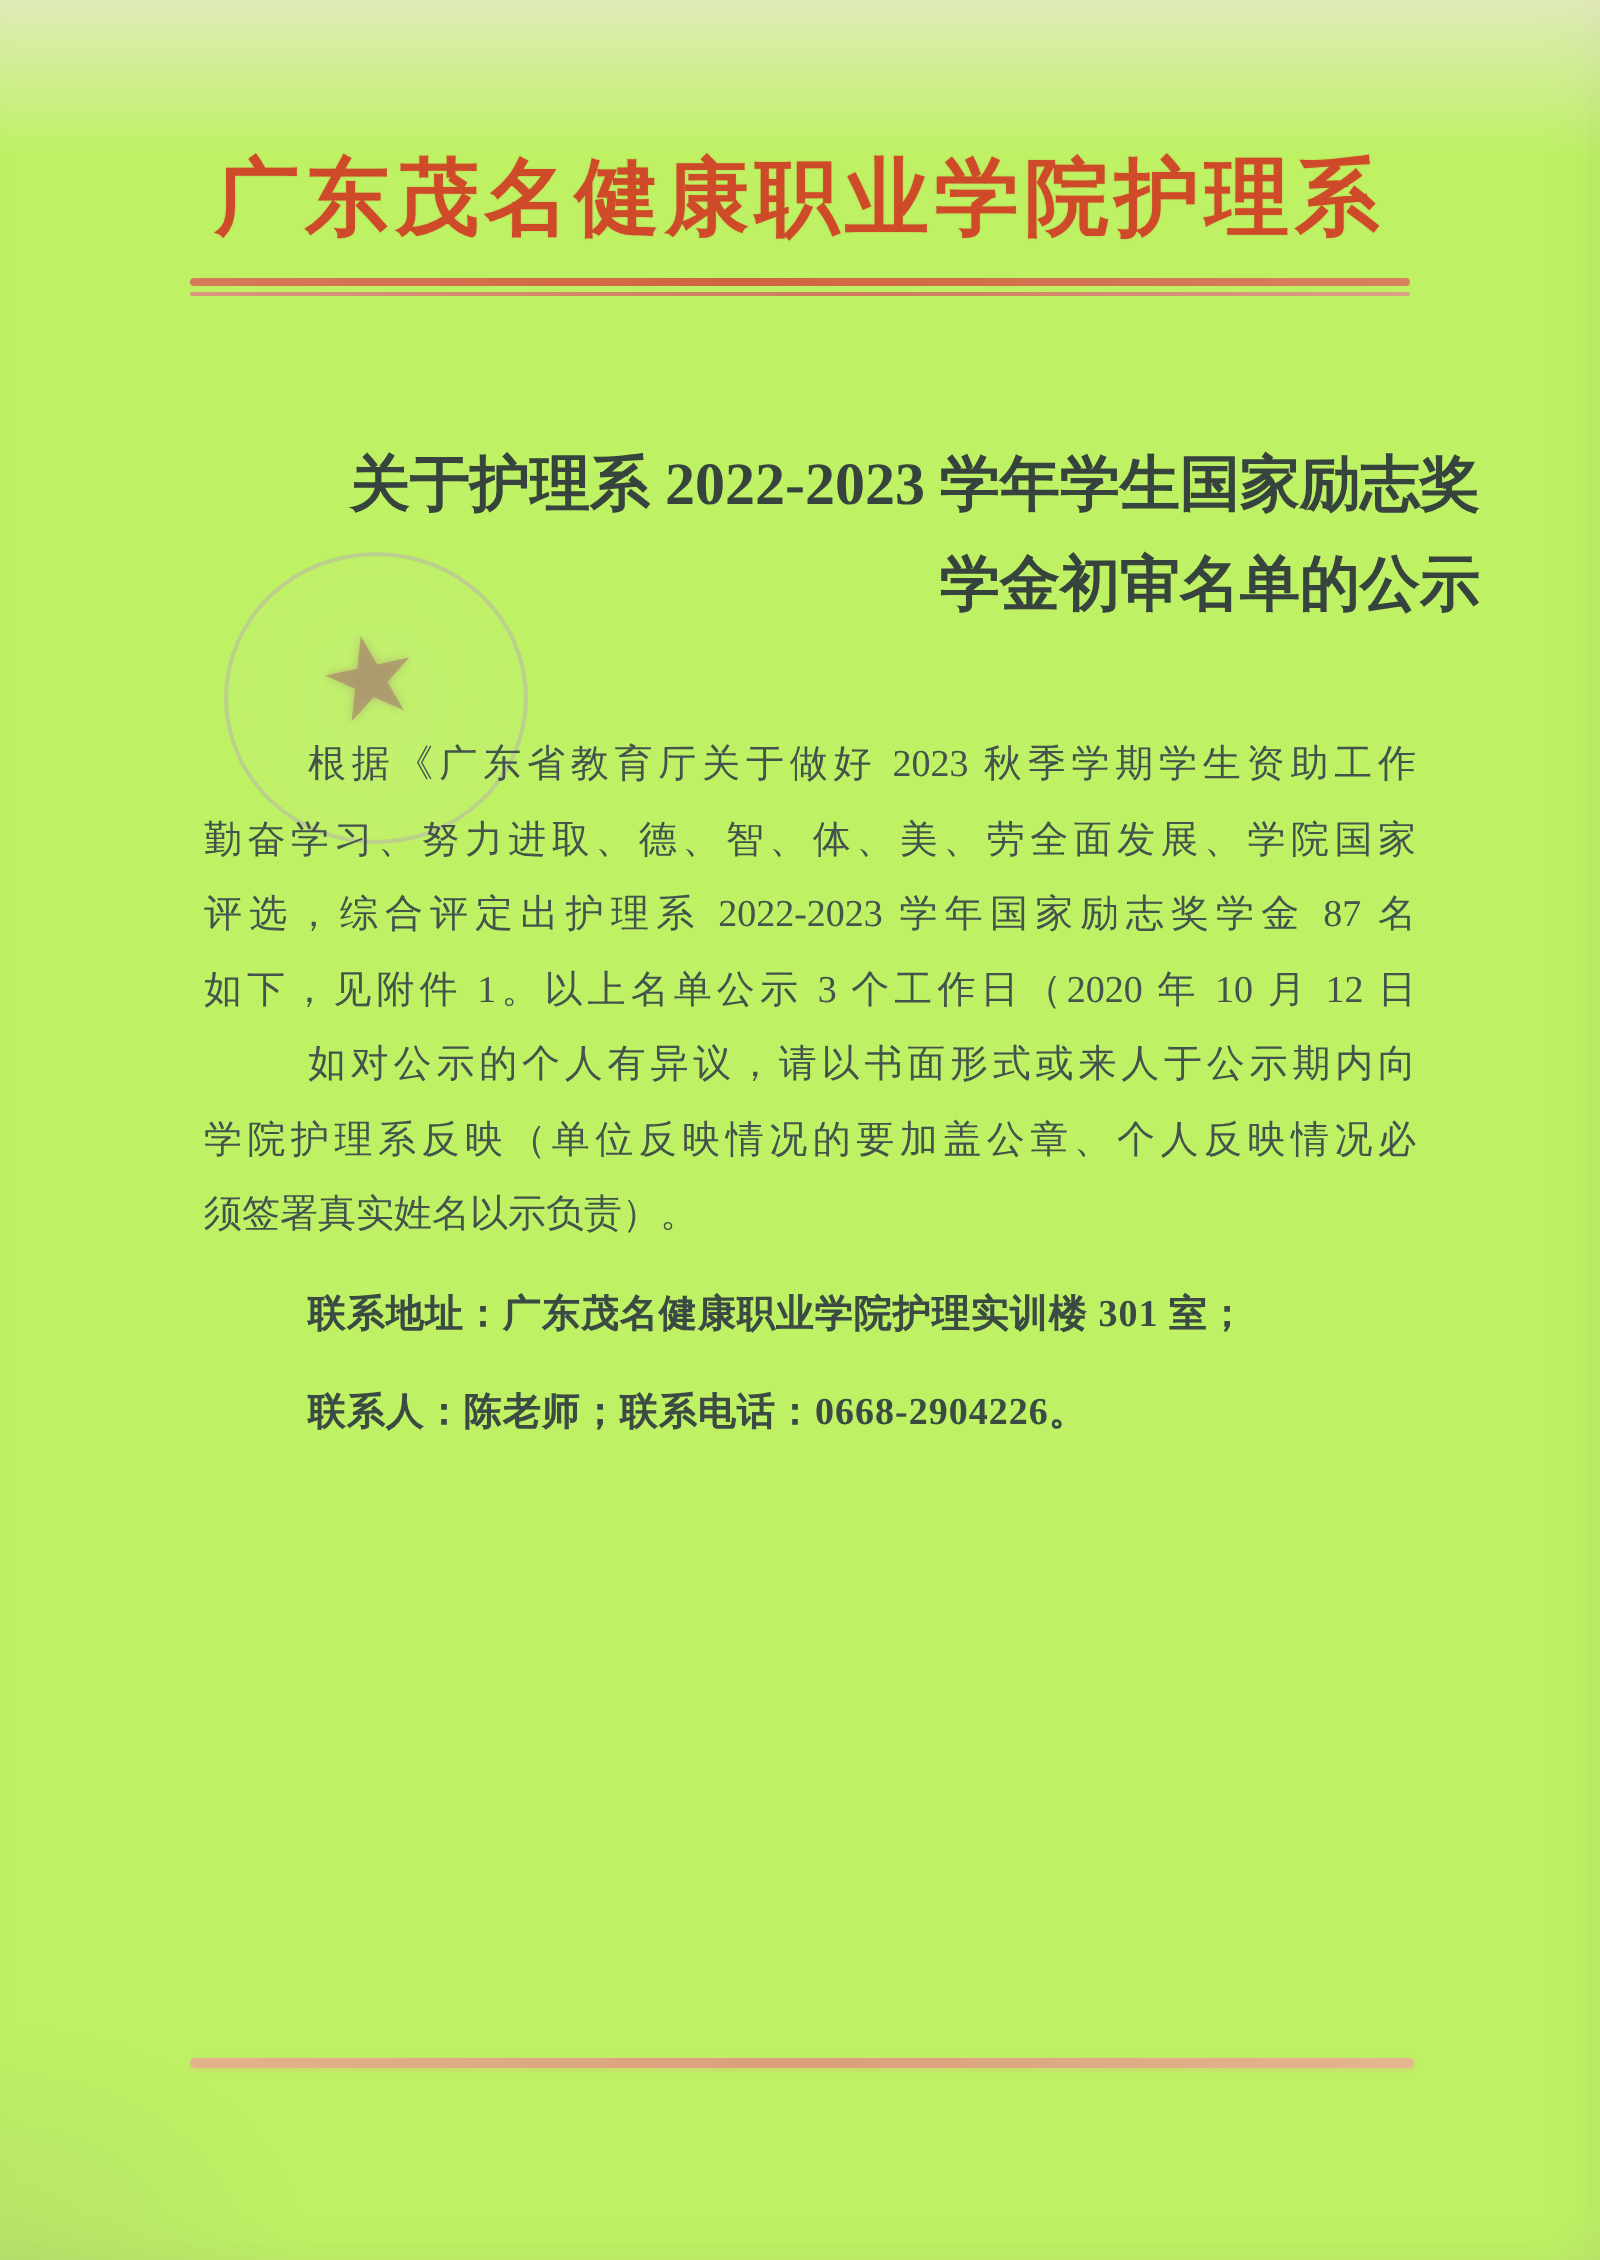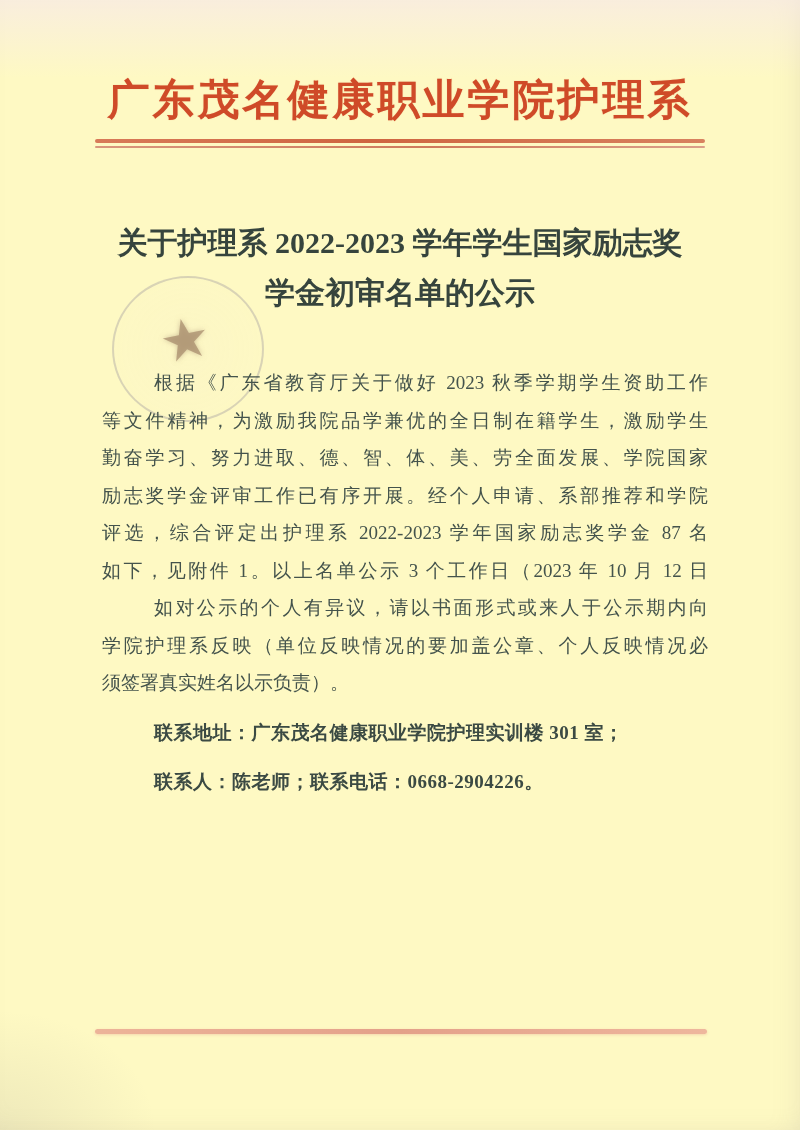--- a/index.html
+++ b/index.html
@@ -3,21 +3,21 @@
 <meta charset="utf-8">
 <style>
   html, body { margin: 0; padding: 0; background: #f4f3f2; }
   * { box-sizing: border-box; }
 
   .sheet {
     position: relative;
     width: 800px;
     height: 1130px;
     margin: 0 auto;
-    background: #fef9c3;
+    background: #bef264;
     overflow: hidden;
     font-family: "Liberation Serif", "DejaVu Serif", serif;
     box-shadow:
       inset -18px 0 30px -20px rgba(150,140,140,0.18),
       inset 0 -16px 28px -20px rgba(150,140,140,0.14);
   }
 
   
   .tint-top {
     position: absolute; left: 0; top: 0; width: 100%; height: 78px;
@@ -50,21 +50,21 @@
 
   .title {
     position: relative; z-index: 2;
     margin: 70px 60px 0 60px;
     text-align: center;
     font-size: 30px;
     font-weight: 700;
     color: #36443d;
     line-height: 50px;
   }
-  .title .title-line { display: block; }
+  .title .title-line { display: block; text-align: right; }
 
   
   .stamp {
     position: absolute; z-index: 1;
     left: 112px; top: 276px;
     width: 152px; height: 146px;
     border: 2px solid rgba(186,180,168,0.55);
     border-radius: 50%;
     background: radial-gradient(circle, rgba(236,228,216,0.10), rgba(236,228,216,0.02));
   }
@@ -132,25 +132,23 @@
     <span class="title-line">学金初审名单的公示</span>
   </h1>
 
   <div class="stamp">
     <span class="star">★</span>
   </div>
 
   <div class="body-block">
     <div class="para">
         <div class="bodyline">根据《广东省教育厅关于做好 2023 秋季学期学生资助工作</div>
-        <div class="bodyline">等文件精神，为激励我院品学兼优的全日制在籍学生，激励学生</div>
         <div class="bodyline">勤奋学习、努力进取、德、智、体、美、劳全面发展、学院国家</div>
-        <div class="bodyline">励志奖学金评审工作已有序开展。经个人申请、系部推荐和学院</div>
         <div class="bodyline">评选，综合评定出护理系 2022-2023 学年国家励志奖学金 87 名</div>
-        <div class="bodyline">如下，见附件 1。以上名单公示 3 个工作日（2023 年 10 月 12 日</div>
+        <div class="bodyline">如下，见附件 1。以上名单公示 3 个工作日（2020 年 10 月 12 日</div>
       </div>
     <div class="para">
         <div class="bodyline">如对公示的个人有异议，请以书面形式或来人于公示期内向</div>
         <div class="bodyline">学院护理系反映（单位反映情况的要加盖公章、个人反映情况必</div>
         <div class="bodyline lastline">须签署真实姓名以示负责）。</div>
       </div>
     <div class="contact-line">联系地址：广东茂名健康职业学院护理实训楼 301 室；</div>
     <div class="contact-line">联系人：陈老师；联系电话：0668-2904226。</div>
   </div>
 

